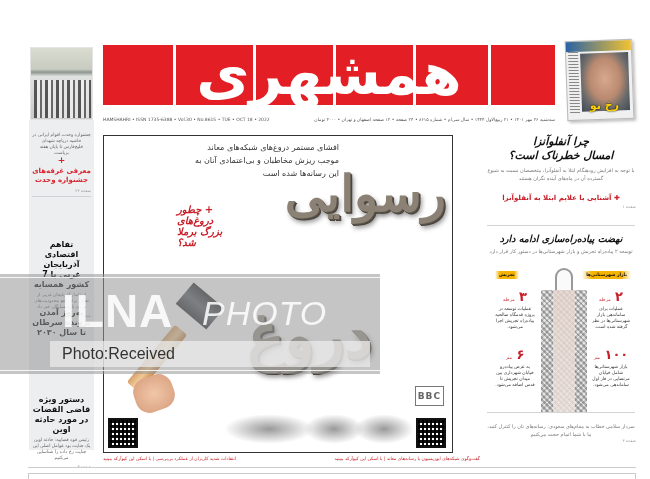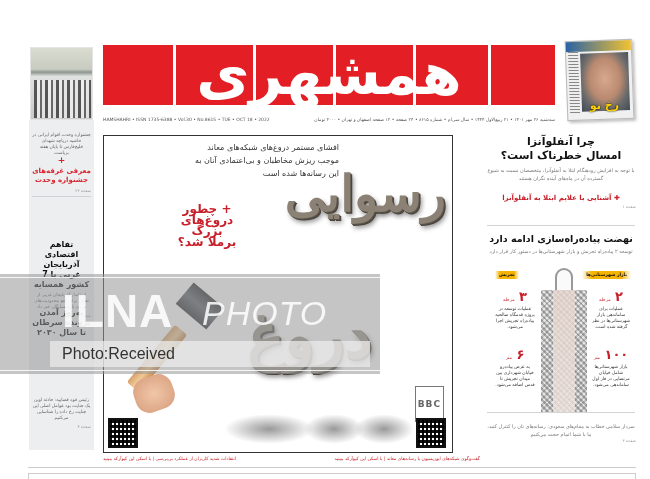--- a/index.html
+++ b/index.html
@@ -74,22 +74,22 @@
   
   .feature {
     position: absolute; left: 103px; top: 135px; width: 350px; height: 318px;
     border: 1.5px solid #333; background: #fff; overflow: hidden;
   }
   .feature-lead {
     position: absolute; right: 113px; top: 5px; width: 150px; direction: rtl; text-align: right;
     font-size: 8px; line-height: 13px; color: #333;
   }
   .feature-link {
-    position: absolute; right: 215px; top: 68px; width: 60px; direction: rtl; text-align: center;
-    font-size: 12px; line-height: 11px; color: #c8202a; font-weight: bold;
+    position: absolute; right: 215px; top: 68px; width: 60px; direction: rtl; text-align: left;
+    font-size: 10px; line-height: 11px; color: #c8202a; font-weight: bold; font-style: italic;
   }
   .stone {
     position: absolute; direction: rtl; font-weight: bold; color: #8b8275;
     text-shadow: 1px 1px 0 #5a534a, 2px 2px 0 #4a443c, 3px 4px 5px rgba(0,0,0,.45);
     font-family: "DejaVu Serif", serif;
   }
   .stone-1 { right: 6px; top: 28px; font-size: 50px; line-height: 60px; }
   .stone-2 { right: 10px; top: 88px; font-size: 46px; line-height: 56px; }
   .stone-3 { right: 80px; top: 160px; font-size: 62px; line-height: 80px; color: #9a9488; }
   .hammer-handle {
@@ -100,21 +100,21 @@
   .hammer-head {
     position: absolute; left: 82px; top: 150px; width: 28px; height: 40px;
     background: linear-gradient(90deg, #2f3338, #60666d, #2c2f33); transform: rotate(-50deg);
   }
   .hand {
     position: absolute; left: 30px; top: 240px; width: 40px; height: 35px;
     background: radial-gradient(#f0c6a8, #d79d7c); border-radius: 14px; transform: rotate(-20deg);
   }
   .bbc {
     position: absolute; right: 8px; top: 250px; font-size: 9px; font-weight: bold;
-    color: #666; letter-spacing: 1px; border: 1px solid #777; padding: 12px 2px;
+    color: #666; letter-spacing: 1px; border: 1px solid #777; padding: 4px 2px;
   }
   .shadow-blob {
     position: absolute; bottom: 8px; height: 30px; border-radius: 50%;
     background: radial-gradient(rgba(0,0,0,.4), rgba(0,0,0,0) 70%);
   }
   .qr {
     position: absolute; bottom: 4px; width: 30px; height: 30px; border: 2px solid #111;
     background:
       repeating-linear-gradient(90deg, #111 0 2px, #fff 2px 4px),
       repeating-linear-gradient(#111 0 3px, #fff 3px 5px);
@@ -125,21 +125,21 @@
     position: absolute; left: 103px; top: 455px; width: 377px; height: 8px;
     font-size: 4.5px; color: #777; line-height: 8px;
   }
   .feature-caption .c-left { position: absolute; left: 0; direction: rtl; }
   .feature-caption .c-right { position: absolute; right: 0; direction: rtl; }
   .feature-caption .red { color: #c8202a; }
 
   
   .right-col { position: absolute; left: 486px; top: 135px; width: 150px; direction: rtl; text-align: right; }
   .rc-sep { position: absolute; left: 487px; width: 148px; height: 1px; background: #d4d4d4; }
-  .rc-title { font-weight: bold; color: #111; }
+  .rc-title { font-weight: bold; color: #111; font-style: italic; }
   .rc-body { font-size: 5px; line-height: 8px; color: #777; text-align: center; }
   .rc-link { color: #c8202a; font-size: 7px; font-weight: bold; }
   .rc-page { font-size: 4px; color: #999; }
 
   .info {
     position: absolute; left: 493px; top: 268px; width: 140px; height: 145px;
   }
   .info .col-head {
     position: absolute; top: 3px; height: 8px; padding: 0 4px; font-size: 4.5px; line-height: 8px;
     background: linear-gradient(90deg, rgba(255,200,0,0), #f6b400 20%, #f6b400 80%, rgba(255,200,0,0));
@@ -231,20 +231,21 @@
     </div>
     <div class="lc-block" style="top:120px">
       <div class="lc-title">تفاهم اقتصادی آذربایجان غربی با 7 کشور همسایه</div>
       <div class="lc-body">استاندار آذربایجان غربی از تفاهم برای رفع محدودیت‌های مرزی با همسایگان خبر داد</div>
       <div class="lc-page">صفحه ۸</div>
     </div>
     <div class="lc-block" style="top:188px">
       <div class="lc-title">به‌روز آمدن پرونده سرطان تا سال ۲۰۳۰</div>
     </div>
     <div class="lc-block" style="top:275px">
+      <div class="lc-title">دستور ویژه قاضی القضات در مورد حادثه اوین</div>
       <div class="lc-body">رئیس قوه قضاییه: حادثه اوین یک جنایت بود عوامل اصلی این جنایت رخ داده را شناسایی می‌کنیم</div>
       <div class="lc-page">صفحه ۴</div>
     </div>
   </div>
 
   <div class="feature">
     <div class="feature-lead">افشای مستمر دروغ‌های شبکه‌های معاند موجب ریزش مخاطبان و بی‌اعتمادی آنان به این رسانه‌ها شده است</div>
     <div class="feature-link">
       <span style="color:#c8202a">+ </span><span>چطور دروغ‌های بزرگ برملا شد؟</span>
     </div>

